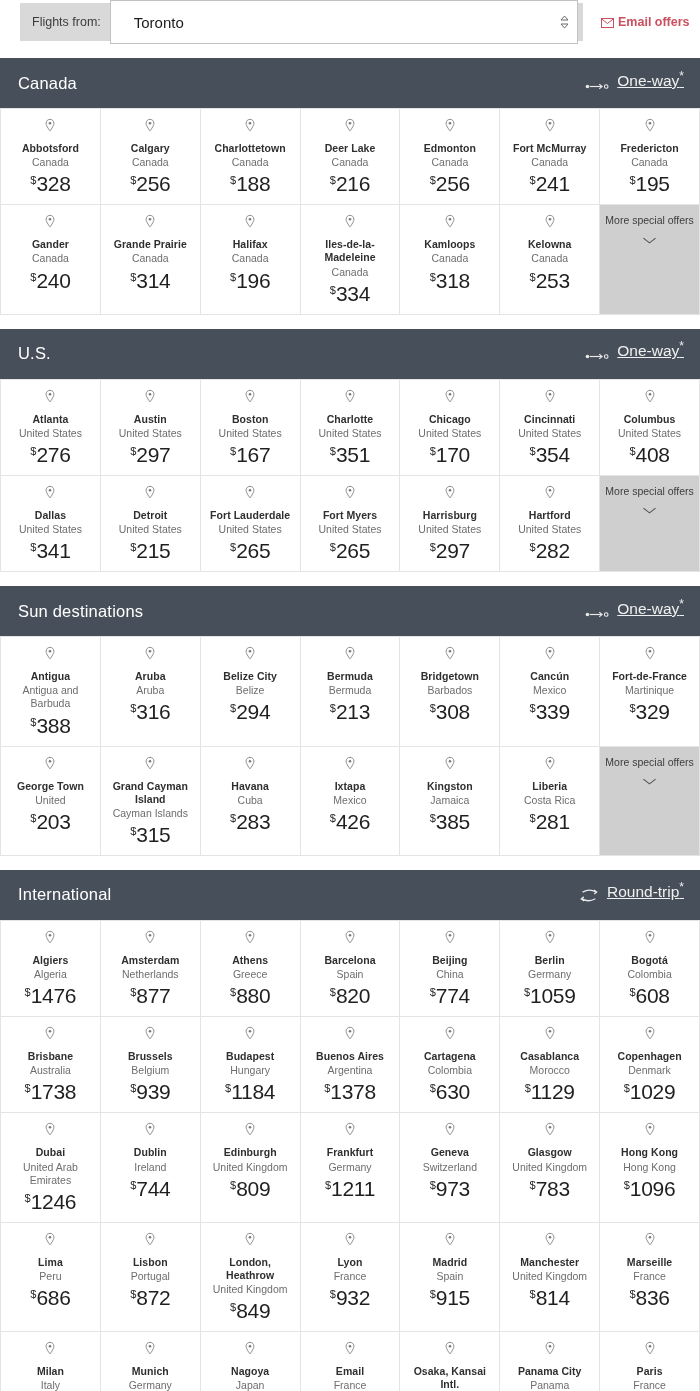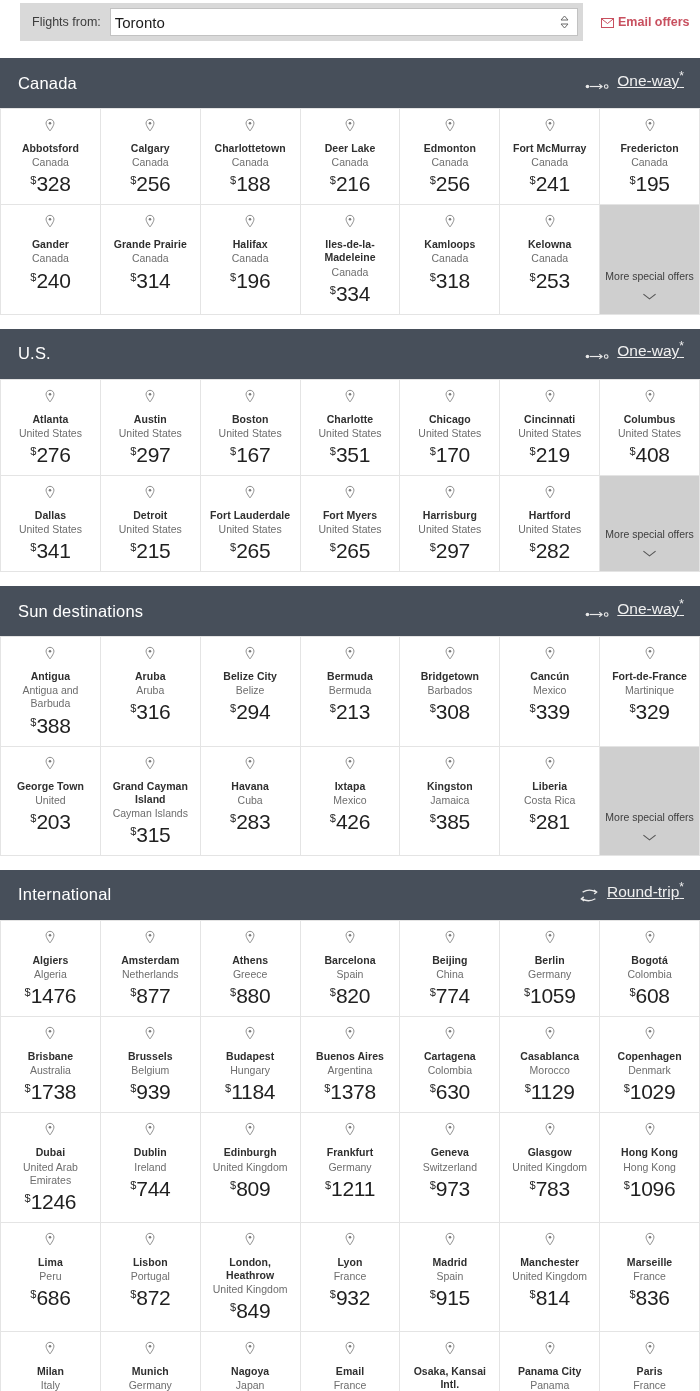--- a/index.html
+++ b/index.html
@@ -30,26 +30,26 @@
   }
   .origin-label {
     font-size: 12.5px;
     color: #3c3c3c;
     white-space: nowrap;
     margin-right: 9px;
   }
   .origin-select {
     position: relative;
     flex: 1;
-    height: 28px;
+    height: 44px;
     background: #ffffff;
     border: 1px solid #c2c2c2;
     display: flex;
     align-items: center;
-    padding: 0 24px 0 4px;
+    padding: 0 24px 0 23px;
   }
   .origin-value {
     font-size: 15px;
     color: #1b1b1b;
     line-height: 1;
   }
   .select-arrows {
     position: absolute;
     right: 8px;
     top: 50%;
@@ -152,21 +152,21 @@
     position: relative;
     top: 2px;
   }
   .price .amt {
     font-size: 21px;
     letter-spacing: -0.3px;
   }
 
   .cell.more {
     background: #cfcfcf;
-    justify-content: flex-end;
+    justify-content: flex-start;
     cursor: pointer;
   }
   .cell.more .more-label {
     font-size: 10.5px;
     color: #3d3d3d;
     line-height: 1.2;
   }
   .cell.more .chev { margin-top: 3px; display: block; }
 </style>
 </head>
@@ -395,21 +395,21 @@
           <span class="country">United States</span>
           <span class="price"><span class="cur">$</span><span class="amt">170</span></span>
         </div>
         <div class="cell">
           <span class="pin"><svg viewBox="0 0 14 18" width="12" height="16" aria-hidden="true">
               <path d="M7 1.2c-2.5 0-4.6 2-4.6 4.5 0 3.3 4.6 9 4.6 9s4.6-5.7 4.6-9c0-2.5-2.1-4.5-4.6-4.5z" fill="none" stroke="#7a7a7a" stroke-width="1"></path>
               <circle cx="7" cy="5.7" r="1.5" fill="#7a7a7a"></circle>
             </svg></span>
           <span class="city">Cincinnati</span>
           <span class="country">United States</span>
-          <span class="price"><span class="cur">$</span><span class="amt">219</span></span>
+          <span class="price"><span class="cur">$</span><span class="amt">354</span></span>
         </div>
         <div class="cell">
           <span class="pin"><svg viewBox="0 0 14 18" width="12" height="16" aria-hidden="true">
               <path d="M7 1.2c-2.5 0-4.6 2-4.6 4.5 0 3.3 4.6 9 4.6 9s4.6-5.7 4.6-9c0-2.5-2.1-4.5-4.6-4.5z" fill="none" stroke="#7a7a7a" stroke-width="1"></path>
               <circle cx="7" cy="5.7" r="1.5" fill="#7a7a7a"></circle>
             </svg></span>
           <span class="city">Columbus</span>
           <span class="country">United States</span>
           <span class="price"><span class="cur">$</span><span class="amt">408</span></span>
         </div>

